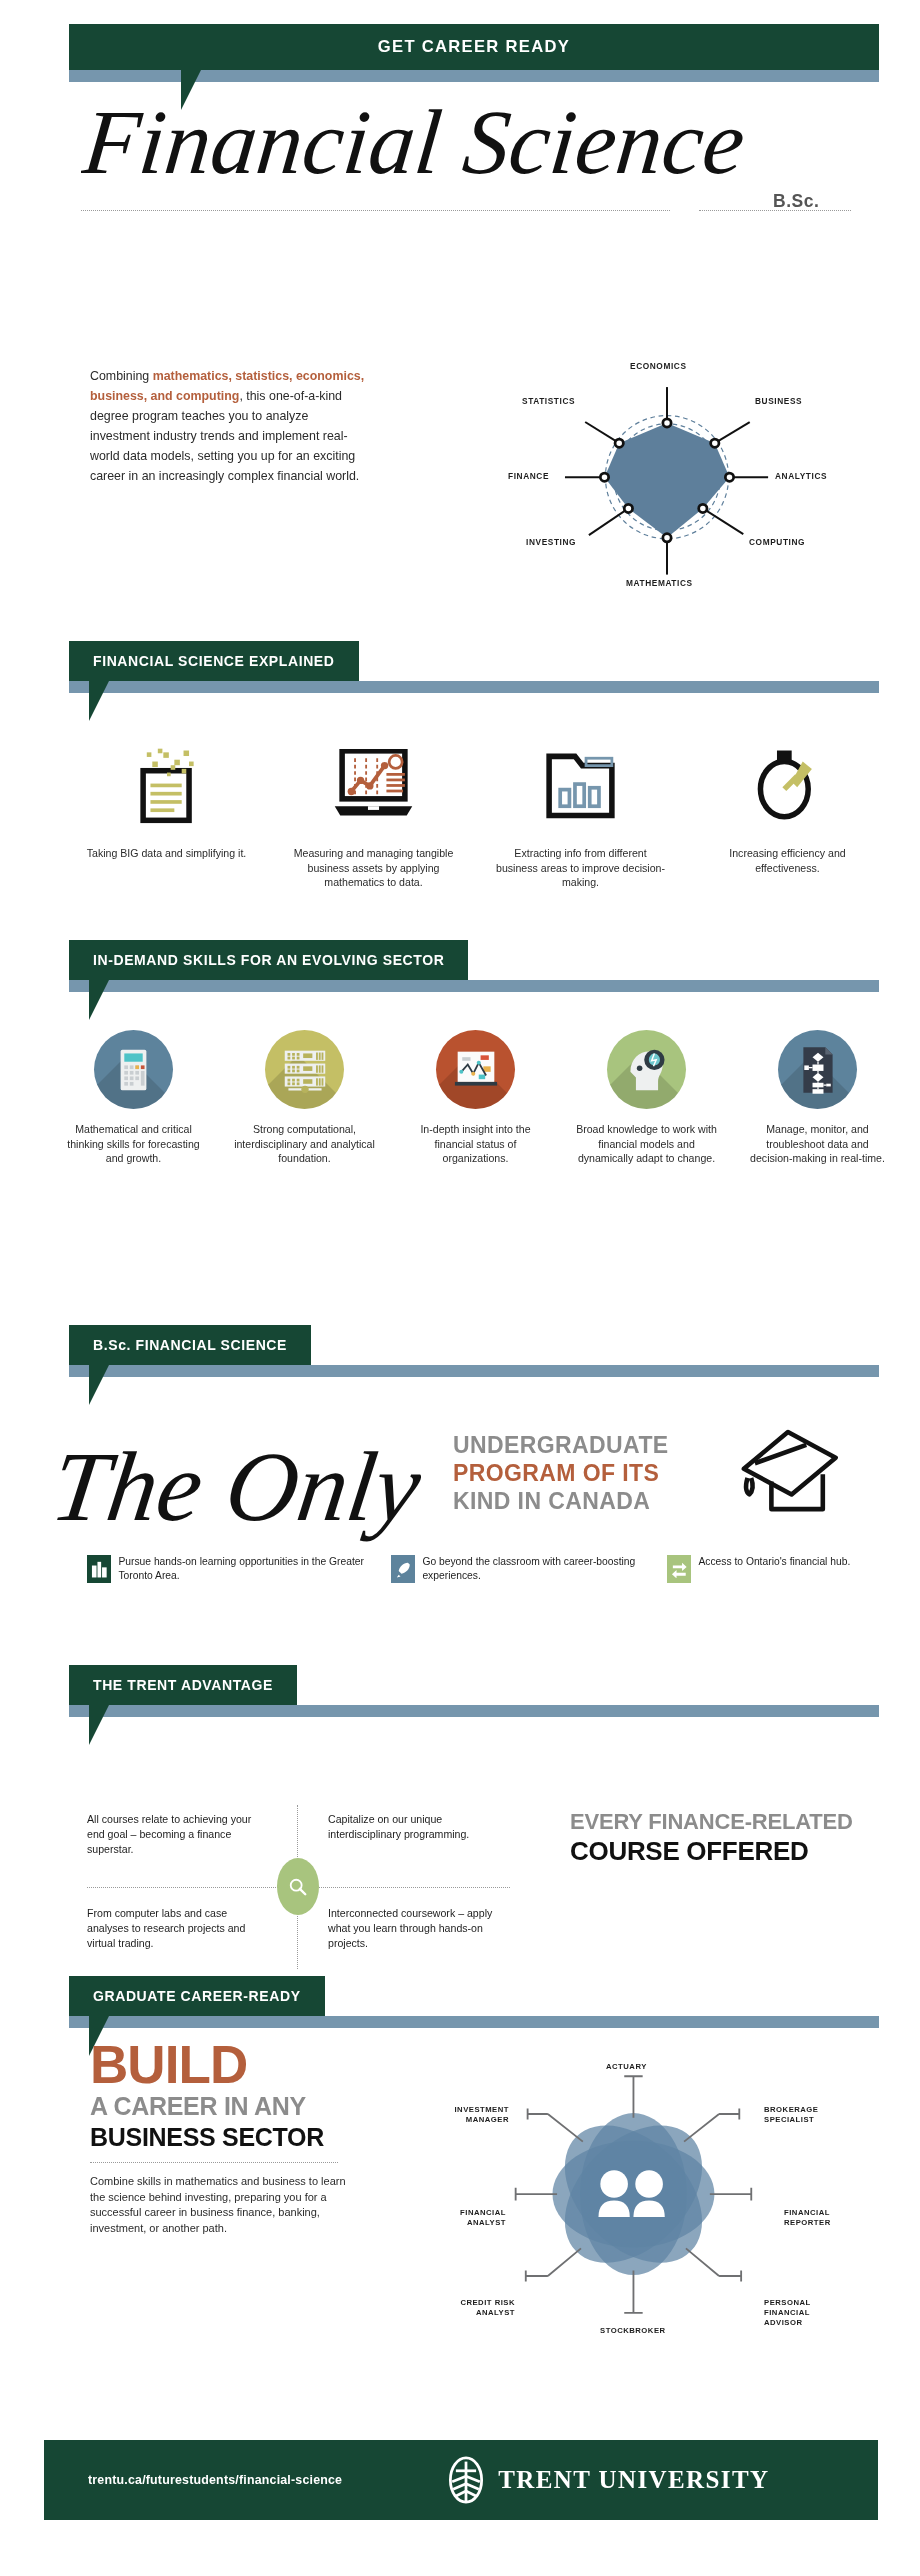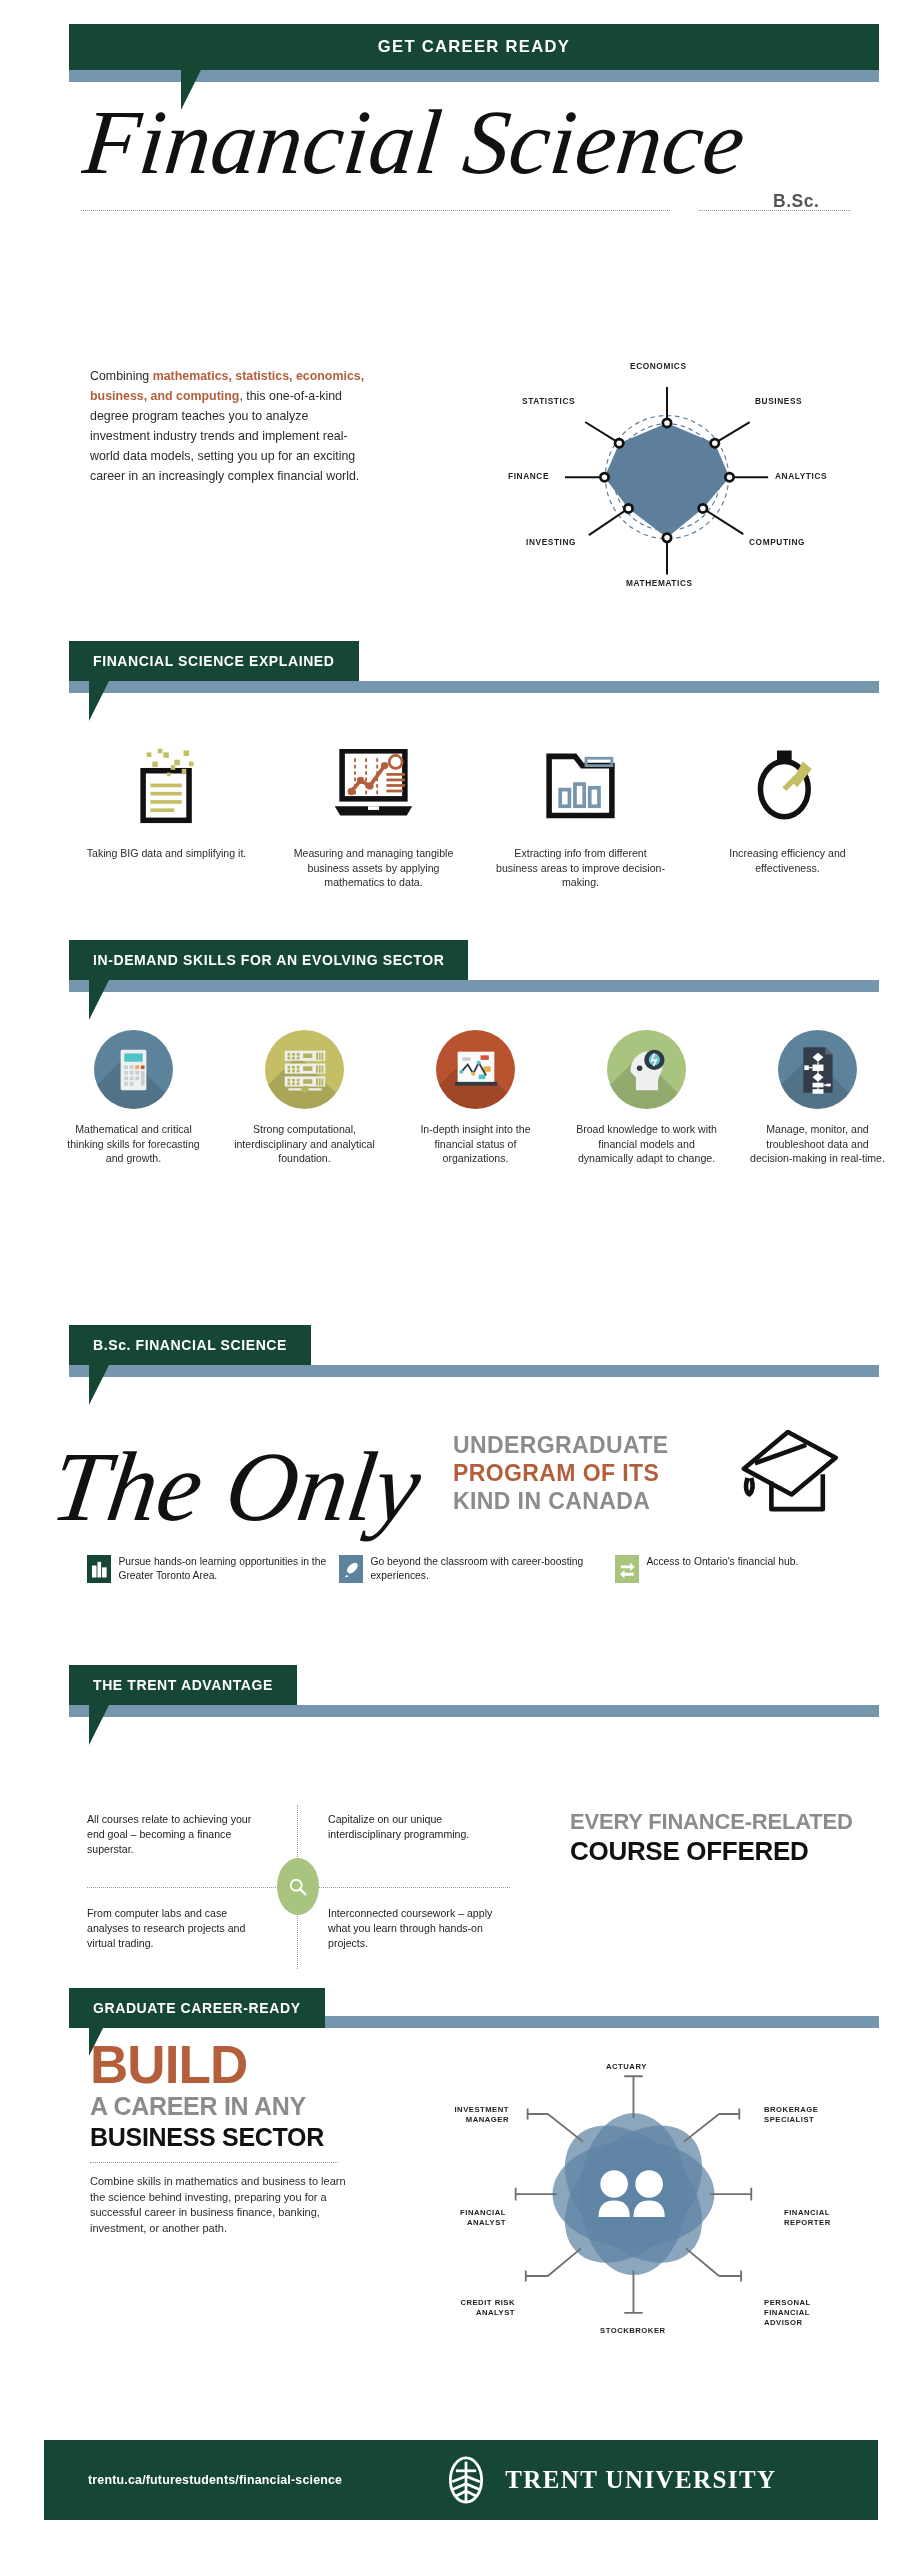--- a/index.html
+++ b/index.html
@@ -174,21 +174,21 @@
     background: #164734; display: flex; align-items: center;
   }
   #footer-url {
     margin-left: 44px; color: #fff; font-size: 12.4px; font-weight: bold;
     letter-spacing: 0.2px;
   }
   #footer-logo { margin-left: 101px; display: flex; align-items: center; }
   #footer-logo .name {
     color: #fff; font-size: 25px; letter-spacing: 1.4px;
     font-family: "Liberation Serif", serif; font-weight: bold;
-    margin-left: 16px;
+    margin-left: 9px;
   }
 </style>
 </head>
 <body>
 
 <div id="page">
 
   <div id="hero-banner">
     <span>GET CAREER READY</span>
   </div>
@@ -492,21 +492,21 @@
   <svg id="grad-cap" viewBox="0 0 130 110">
     <g fill="none" stroke="#111" stroke-width="5" stroke-linejoin="round">
       <path d="M18 52 L66 12 L118 40 L70 80 Z"></path>
       <path d="M48 66 L48 96 L104 96 L104 58"></path>
       <path d="M30 46 L86 26"></path>
       <path d="M22 62 q-4 14 2 18 q6 -6 2 -18"></path>
     </g>
   </svg>
 
   <div id="only-feats">
-    <div class="feat" style="width:252px;">
+    <div class="feat" style="width:304px;">
       <div class="feat-ic" style="background:#164734;">
         <svg width="16.6" height="18.4" viewBox="0 0 18 20">
             <g fill="#fff">
               <rect x="1" y="6" width="5" height="13"></rect>
               <rect x="7" y="2" width="4" height="17"></rect>
               <rect x="12" y="8" width="5" height="11"></rect>
             </g>
           </svg>
       </div>
       <div class="feat-tx">Pursue hands-on learning opportunities in the Greater Toronto Area.</div>
@@ -554,21 +554,21 @@
     </div>
   </div>
 
   <div id="explore">
     <div class="e2">EVERY FINANCE-RELATED</div>
     <div class="e3">COURSE OFFERED</div>
   </div>
 
   <div class="banner-wrap" style="top:1976px;">
     <div class="rule-blue" style="top:40px;"></div>
-    <div class="banner" style="top:12px;height:40px;font-size:14px;">GRADUATE CAREER-READY</div>
+    <div class="banner" style="top:0;height:40px;font-size:14px;">GRADUATE CAREER-READY</div>
     <div class="banner-tail" style="top:40px;left:89px;"></div>
   </div>
 
   <div id="build">
     <div class="b1">BUILD</div>
     <div class="b2">A CAREER IN ANY</div>
     <div class="b3">BUSINESS SECTOR</div>
     <div id="build-rule"></div>
     <div id="build-body">Combine skills in mathematics and business to learn the science behind investing, preparing you for a successful career in business finance, banking, investment, or another path.</div>
   </div>

